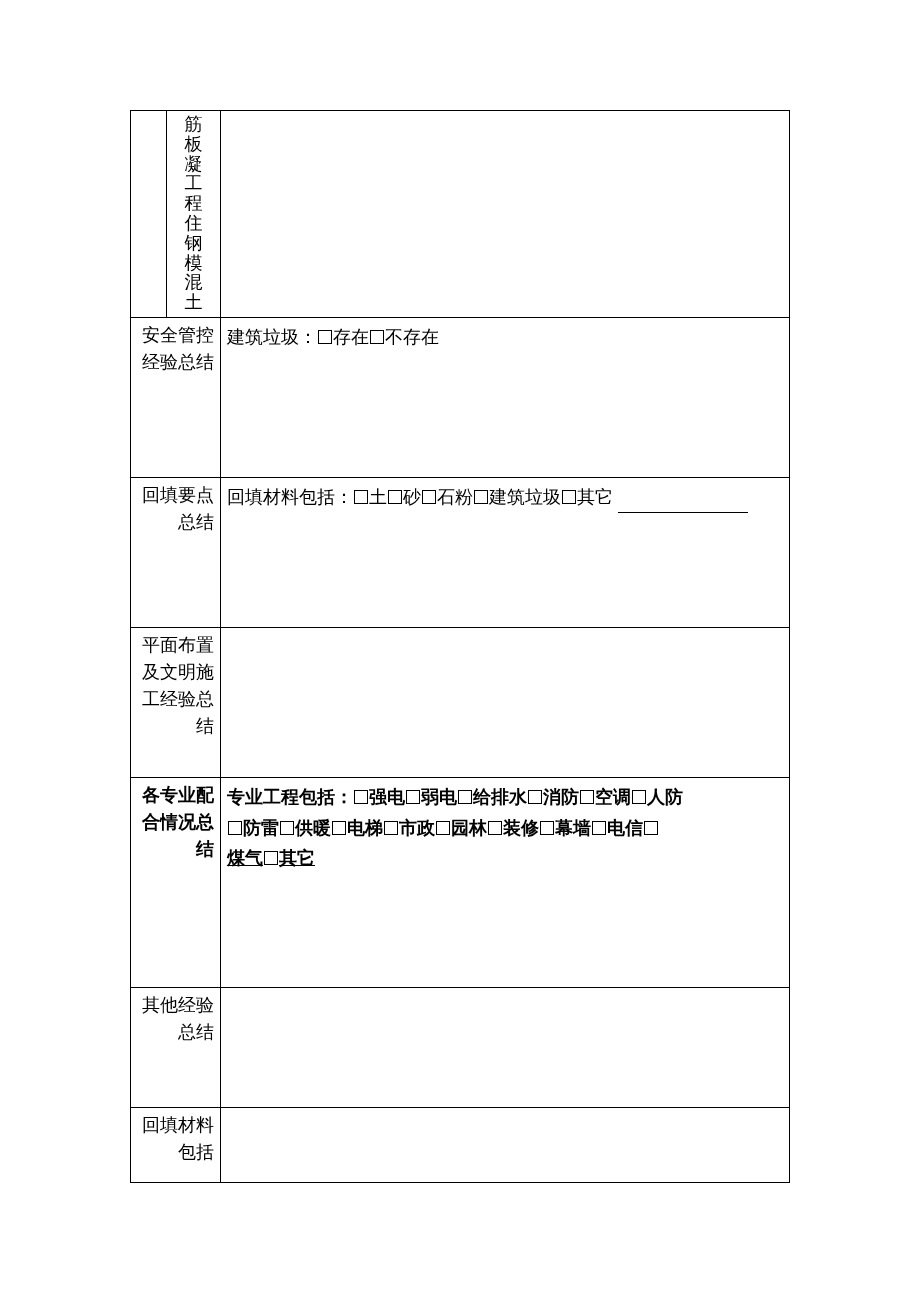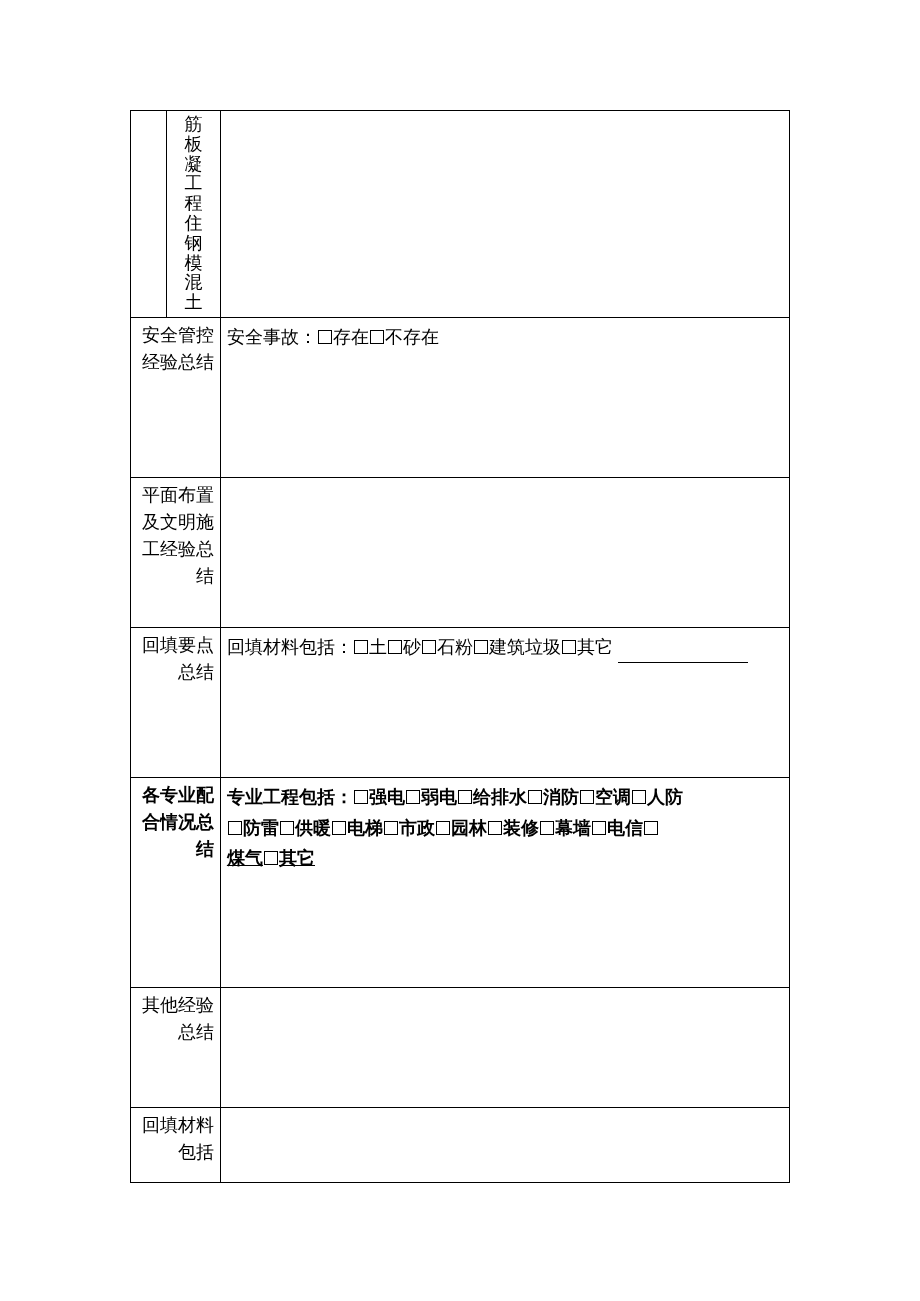--- a/index.html
+++ b/index.html
@@ -77,35 +77,35 @@
       <div class="vertical-text">
         <span>筋<br>板<br>凝<br>工<br>程<br>住<br>钢<br>模<br>混<br>土</span>
       </div>
     </td>
     <td class="content-cell"></td>
   </tr>
 
   <tr class="row-tall-160">
     <td class="label-cell" colspan="2">安全管控经验总结</td>
     <td class="content-cell">
-      <span>安全事故：</span><span class="checkbox"></span><span>存在</span><span class="checkbox"></span><span>不存在</span>
+      <span>建筑垃圾：</span><span class="checkbox"></span><span>存在</span><span class="checkbox"></span><span>不存在</span>
     </td>
-  </tr>
-
-  <tr class="row-tall-150">
-    <td class="label-cell" colspan="2">平面布置及文明施工经验总结</td>
-    <td class="content-cell"></td>
   </tr>
 
   <tr class="row-tall-150">
     <td class="label-cell" colspan="2">回填要点总结</td>
     <td class="content-cell">
       <span>回填材料包括：</span><span class="checkbox"></span><span>土</span><span class="checkbox"></span><span>砂</span><span class="checkbox"></span><span>石粉</span><span class="checkbox"></span><span>建筑垃圾</span><span class="checkbox"></span><span>其它</span>
       <span class="underline-short"></span>
     </td>
+  </tr>
+
+  <tr class="row-tall-150">
+    <td class="label-cell" colspan="2">平面布置及文明施工经验总结</td>
+    <td class="content-cell"></td>
   </tr>
 
   <tr class="row-tall-200">
     <td class="label-cell" colspan="2">各专业配合情况总结</td>
     <td class="content-cell">
       <span>专业工程包括：</span><span class="checkbox"></span><span>强电</span><span class="checkbox"></span><span>弱电</span><span class="checkbox"></span><span>给排水</span><span class="checkbox"></span><span>消防</span><span class="checkbox"></span><span>空调</span><span class="checkbox"></span><span>人防</span><br>
       <span class="checkbox"></span><span>防雷</span><span class="checkbox"></span><span>供暖</span><span class="checkbox"></span><span>电梯</span><span class="checkbox"></span><span>市政</span><span class="checkbox"></span><span>园林</span><span class="checkbox"></span><span>装修</span><span class="checkbox"></span><span>幕墙</span><span class="checkbox"></span><span>电信</span><span class="checkbox"></span><br>
       <span style="text-decoration:underline;"><span>煤气</span><span class="checkbox"></span><span>其它</span></span>
     </td>
   </tr>

